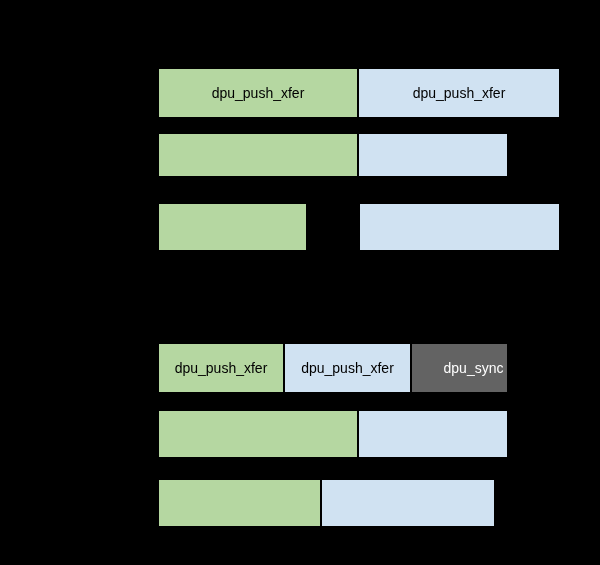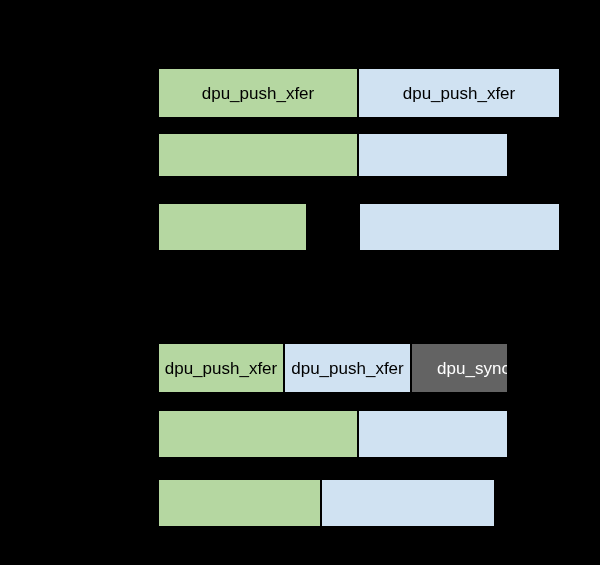--- a/index.html
+++ b/index.html
@@ -35,21 +35,21 @@
     box-sizing: border-box;
     border: 1px solid #000000;
     display: flex;
     align-items: center;
     justify-content: center;
     overflow: hidden;
     white-space: nowrap;
   }
   .bar-label {
     font-family: "Liberation Sans", sans-serif;
-    font-size: 17px;
+    font-size: 14px;
     line-height: 1;
     letter-spacing: 0px;
     user-select: none;
   }
   .bar.green  { background: #b5d7a1; }
   .bar.blue   { background: #d0e2f2; }
   .bar.gray   { background: #636363; }
   .label-dark  { color: #000000; }
   .label-light { color: #ffffff; margin-left: 28px; }
 </style>

